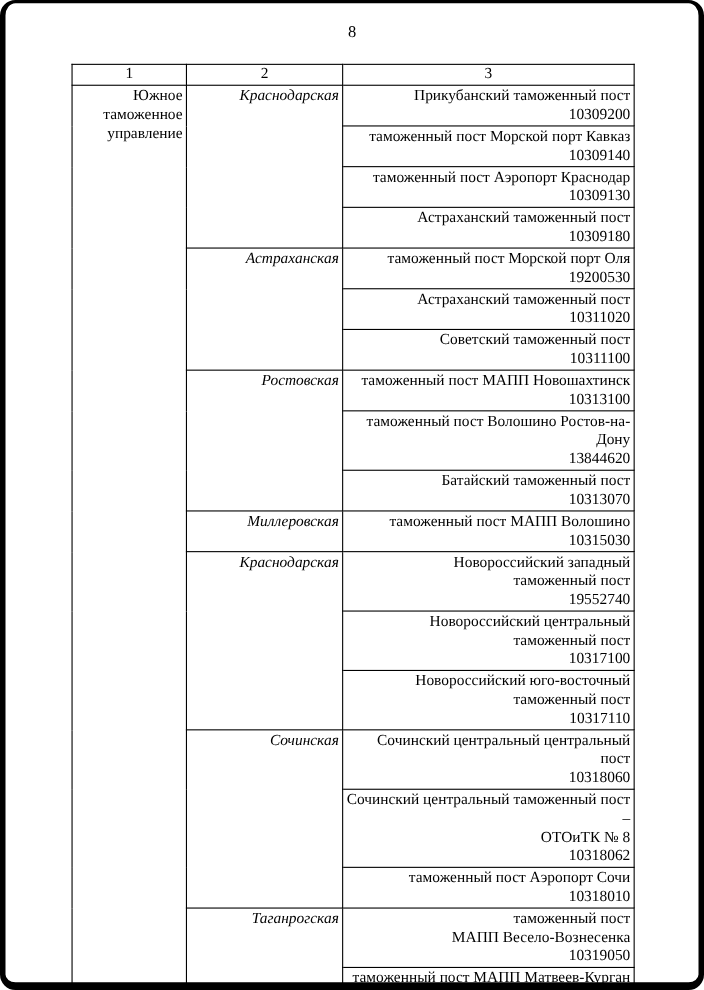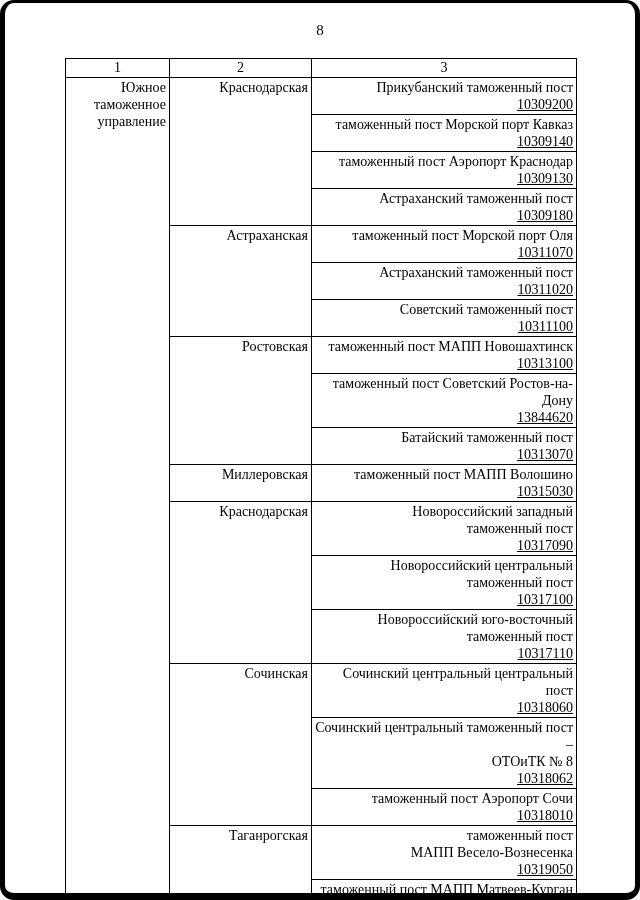--- a/index.html
+++ b/index.html
@@ -59,32 +59,32 @@
   td.admin-cell {
     text-align: center;
     padding-top: 56px;
   }
   .admin-text {
     white-space: pre-line;
   }
   td.customs-cell {
     text-align: center;
     padding-top: 2px;
+    font-style: italic;
   }
   td.post-cell {
     text-align: left;
     padding-left: 4px;
     padding-right: 2px;
   }
   .post-name {
     white-space: pre-line;
   }
   .post-code {
     white-space: nowrap;
-    text-decoration: underline;
   }
 </style>
 </head>
 <body>
 
 <div class="scan-frame"></div>
 
 <div class="page-number">8</div>
 
 <table class="doc-table">
@@ -132,21 +132,21 @@
           <div class="post-name">Астраханский таможенный пост</div>
           <div class="post-code">10309180</div>
         </td>
       </tr>
       <tr>
         <td rowspan="3" class="customs-cell">
           <div class="customs-text">Астраханская</div>
         </td>
         <td class="post-cell">
           <div class="post-name">таможенный пост Морской порт Оля</div>
-          <div class="post-code">10311070</div>
+          <div class="post-code">19200530</div>
         </td>
       </tr>
       <tr>
         <td class="post-cell">
           <div class="post-name">Астраханский таможенный пост</div>
           <div class="post-code">10311020</div>
         </td>
       </tr>
       <tr>
         <td class="post-cell">
@@ -158,21 +158,21 @@
         <td rowspan="3" class="customs-cell">
           <div class="customs-text">Ростовская</div>
         </td>
         <td class="post-cell">
           <div class="post-name">таможенный пост МАПП Новошахтинск</div>
           <div class="post-code">10313100</div>
         </td>
       </tr>
       <tr>
         <td class="post-cell">
-          <div class="post-name">таможенный пост Советский Ростов-на-Дону</div>
+          <div class="post-name">таможенный пост Волошино Ростов-на-Дону</div>
           <div class="post-code">13844620</div>
         </td>
       </tr>
       <tr>
         <td class="post-cell">
           <div class="post-name">Батайский таможенный пост</div>
           <div class="post-code">10313070</div>
         </td>
       </tr>
       <tr>
@@ -184,21 +184,21 @@
           <div class="post-code">10315030</div>
         </td>
       </tr>
       <tr>
         <td rowspan="3" class="customs-cell">
           <div class="customs-text">Краснодарская</div>
         </td>
         <td class="post-cell">
           <div class="post-name">Новороссийский западный
 таможенный пост</div>
-          <div class="post-code">10317090</div>
+          <div class="post-code">19552740</div>
         </td>
       </tr>
       <tr>
         <td class="post-cell">
           <div class="post-name">Новороссийский центральный
 таможенный пост</div>
           <div class="post-code">10317100</div>
         </td>
       </tr>
       <tr>

